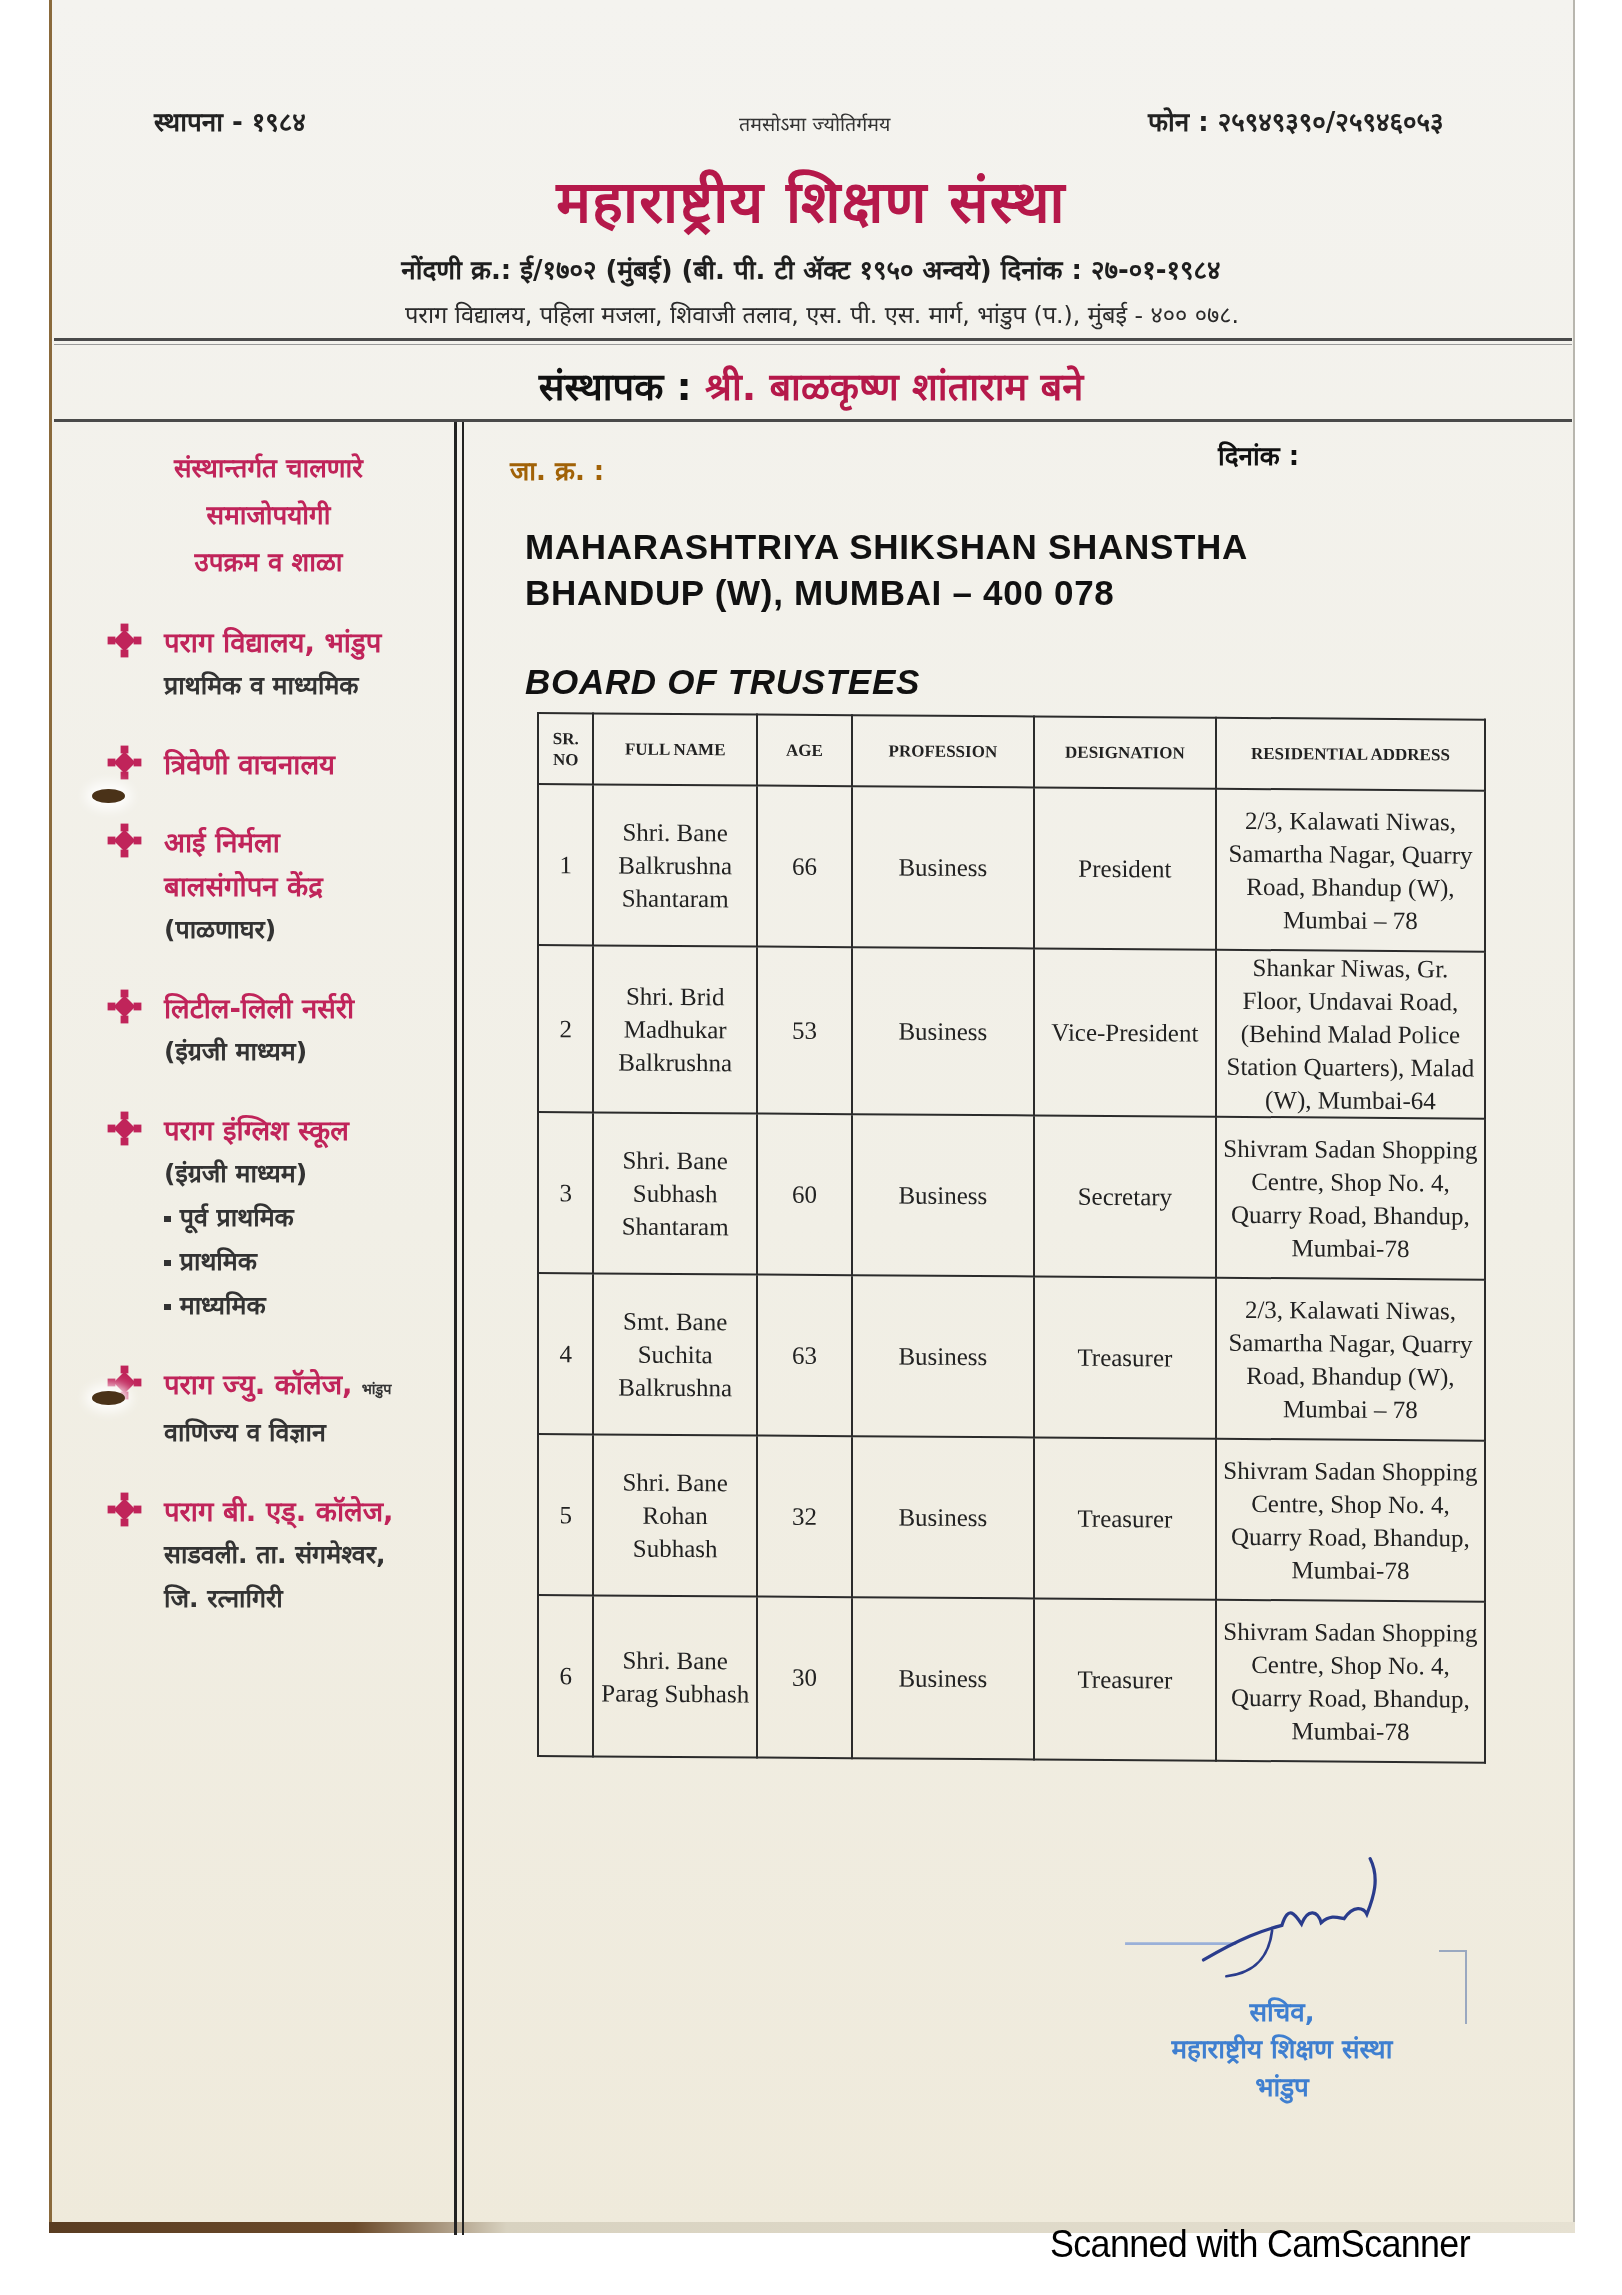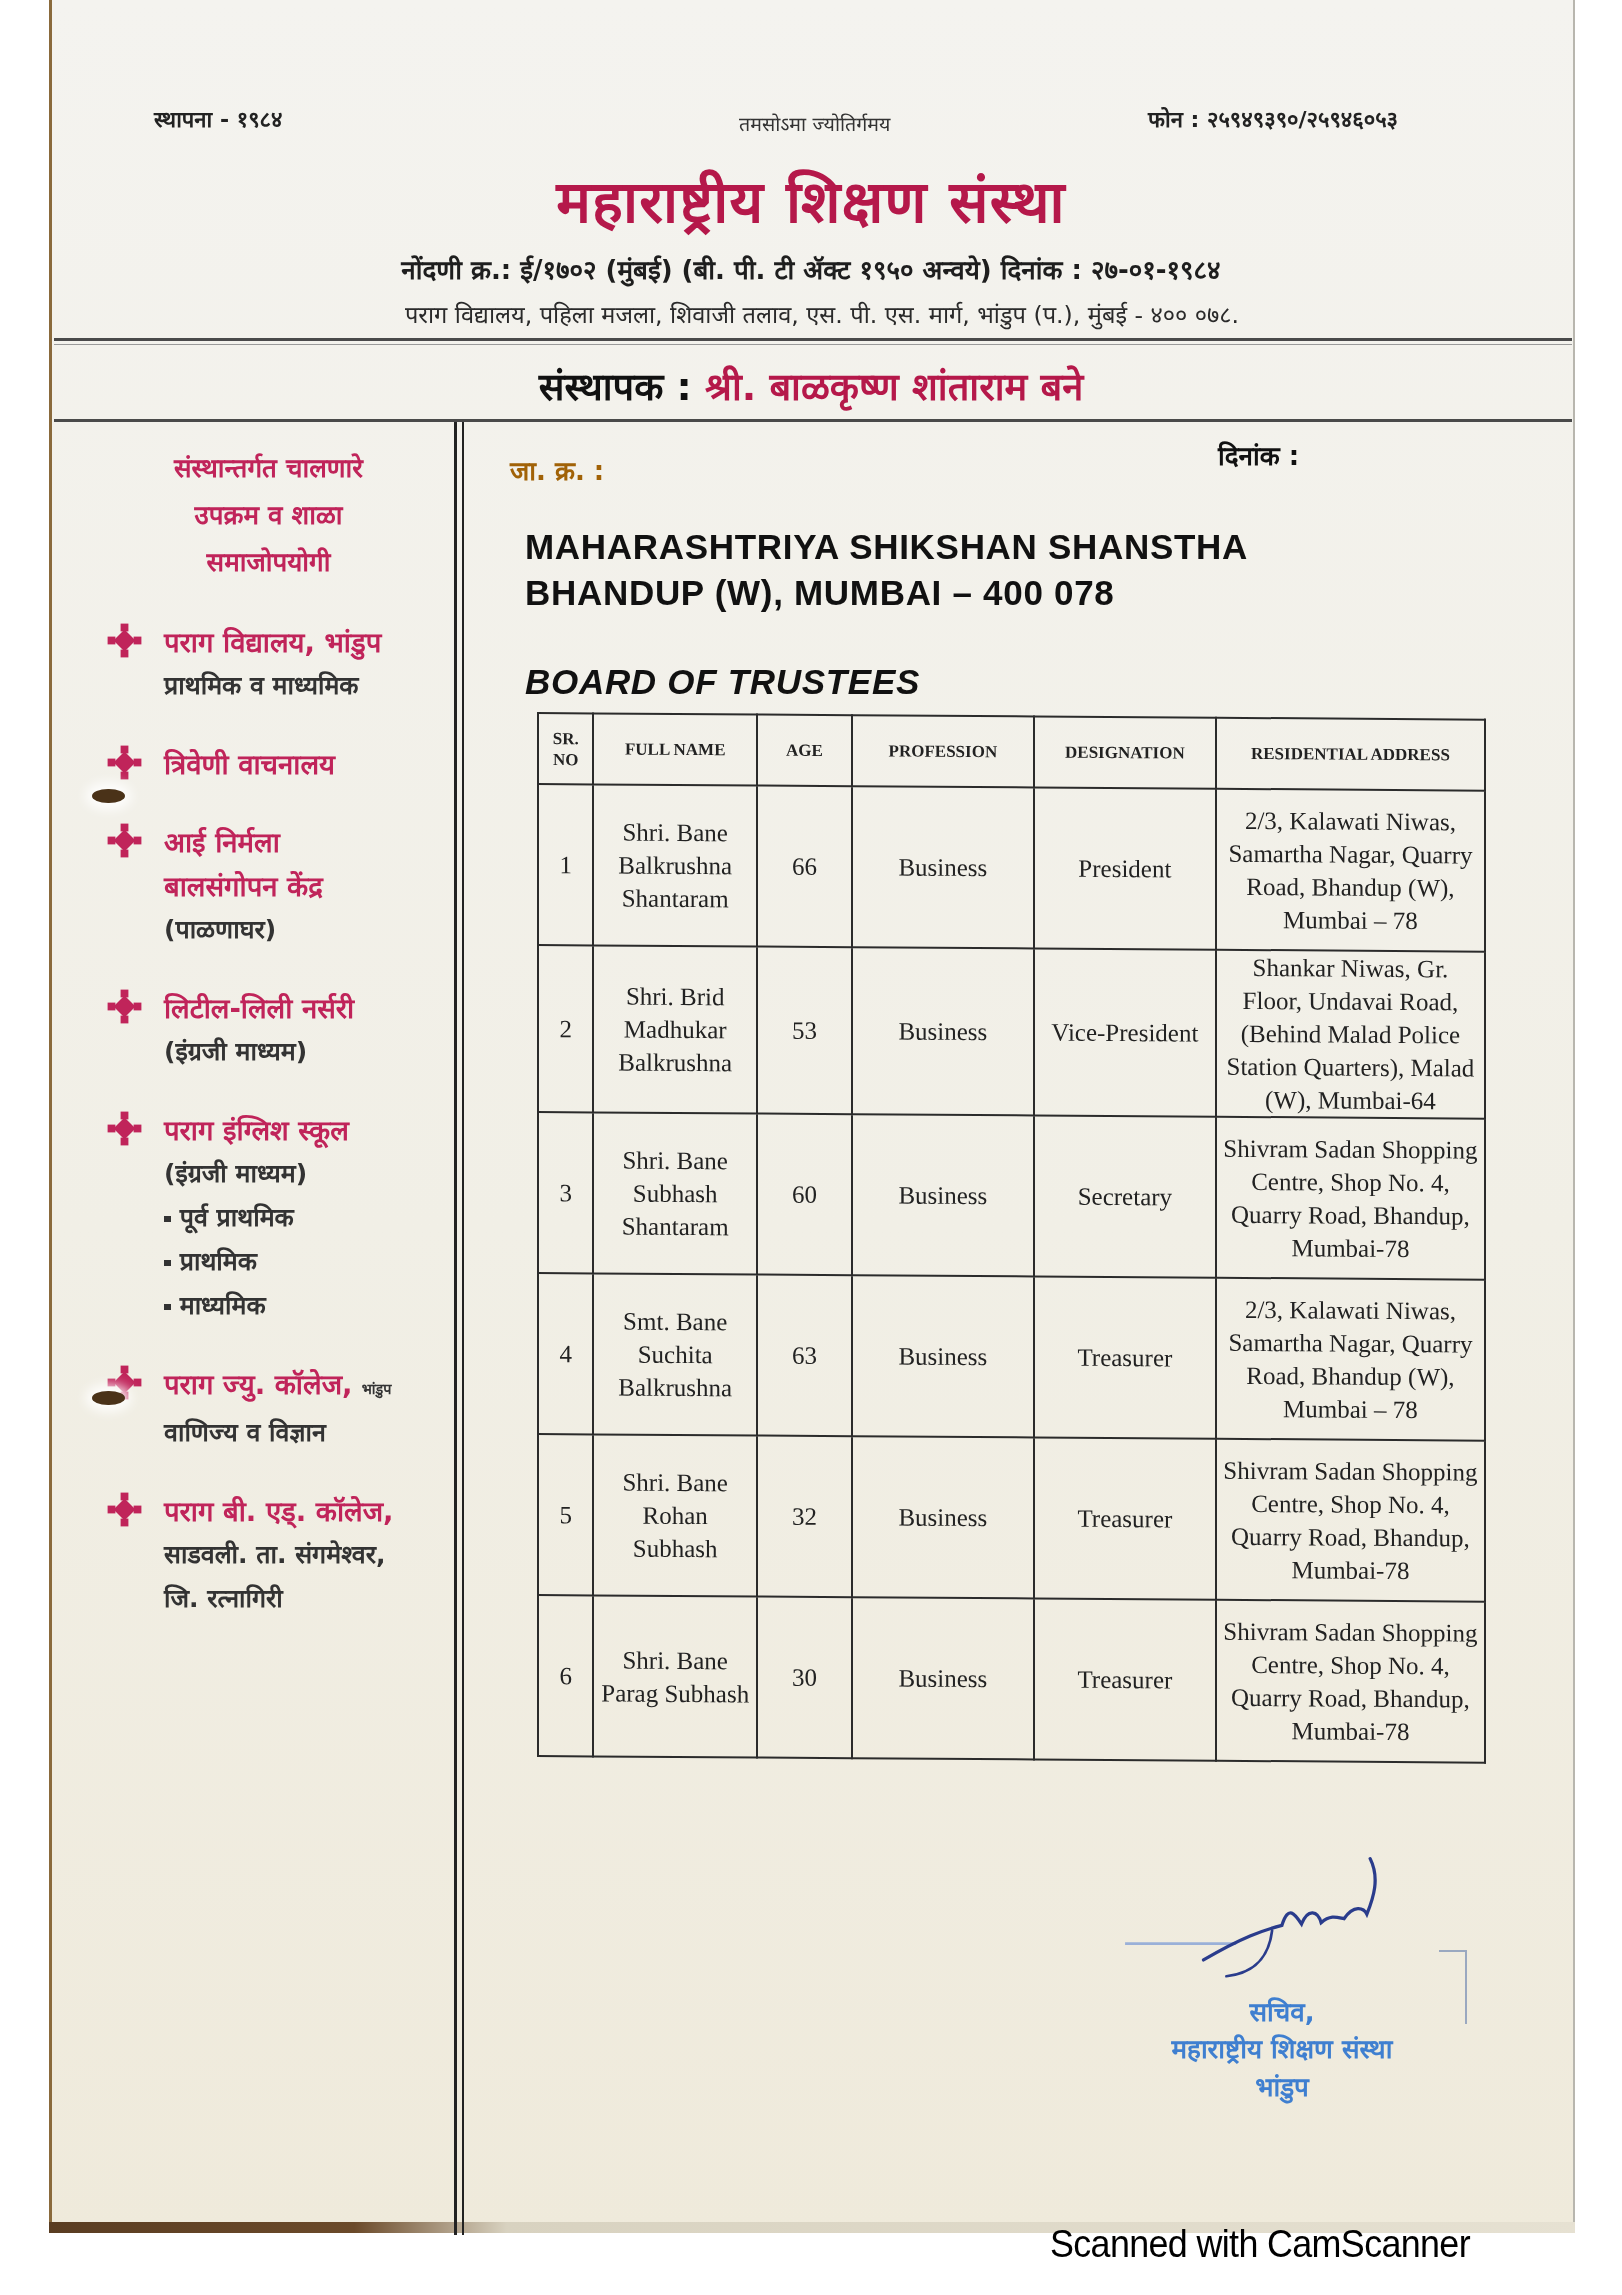--- a/index.html
+++ b/index.html
@@ -1,21 +1,21 @@
 <!DOCTYPE html>
 <html style="font-size:10.5px"><head>
 <meta charset="utf-8">
 <style>
   html, body { margin:0; padding:0; }
   body { width:1622px; height:2295px; background:#ffffff; position:relative; overflow:hidden; font-family:"DejaVu Sans", sans-serif; }
   .paper { position:absolute; left:49px; top:0; width:1526px; height:2233px; background:linear-gradient(180deg,#f4f3ef 0%,#f1efe6 55%,#efeadb 100%); border-left:3.9px solid #8a6a3c; border-right:2px solid #b8b6ae; box-sizing:border-box; }
   .paper-bottom-edge { position:absolute; left:49px; top:2222px; width:1526px; height:11px; background:linear-gradient(90deg,#5a3d22 0%,#6b4a2a 20%,#d8d2c0 30%,#e6e1d2 100%); }
   .abs { position:absolute; }
   .dev { font-family:"DejaVu Sans", sans-serif; }
-  .top-small { top:103px; font-size:22px; font-weight:bold; color:#222; }
+  .top-small { top:103px; font-size:26px; font-weight:bold; color:#222; }
   .motto { top:110px; font-size:19.6px; color:#333; }
   .title { top:160px; left:0; width:1622px; text-align:center; font-size:58px; font-weight:bold; color:#b5184a; letter-spacing:1.3px; }
   .reg { top:251px; left:0; width:1622px; text-align:center; font-size:26px; font-weight:bold; color:#1e1e1e; }
   .addr { top:298px; left:11px; width:1622px; text-align:center; font-size:23.6px; color:#2a2a2a; }
   .rule { position:absolute; left:54px; width:1518px; background:#4a4a4a; }
   .founder { top:359px; left:0; width:1622px; text-align:center; font-size:38px; font-weight:bold; }
   .founder .lbl { color:#111; }
   .founder .nm { color:#b5184a; }
   .vline { position:absolute; top:422px; height:1813px; width:3.3px; background:#222; }
   .sidebar { position:absolute; left:92px; top:445px; width:353px; }
@@ -64,22 +64,22 @@
 </div>
 
 <div class="rule" style="top:419px;height:3.3px;"></div>
 
 <div class="vline" style="left:454px;"></div>
 <div class="vline" style="left:462px;width:2px;"></div>
 
 <div class="sidebar dev">
   <div class="sb-head">
     <div>संस्थान्तर्गत चालणारे</div>
+    <div>समाजोपयोगी</div>
     <div>उपक्रम व शाळा</div>
-    <div>समाजोपयोगी</div>
   </div>
 
 
   <div class="sb-item">
     <svg class="sb-bullet" viewBox="0 0 60 60">
         <g fill="#c0245a">
           <rect x="24" y="4" width="12" height="12"></rect>
           <rect x="24" y="44" width="12" height="12"></rect>
           <rect x="4" y="24" width="12" height="12"></rect>
           <rect x="44" y="24" width="12" height="12"></rect>

